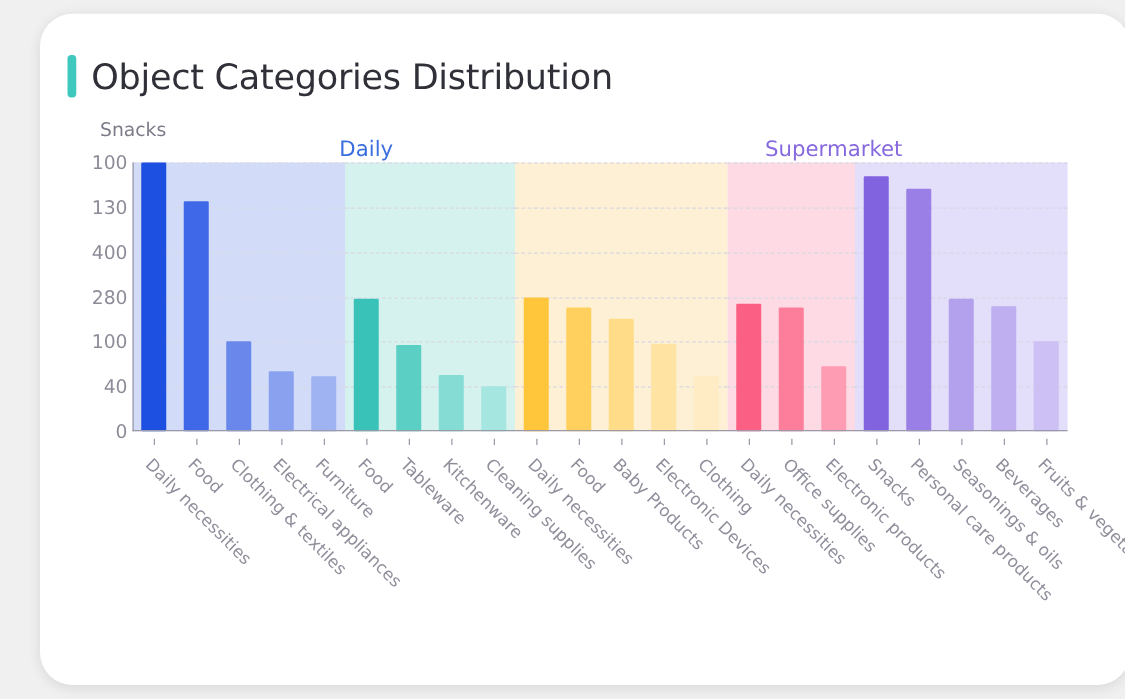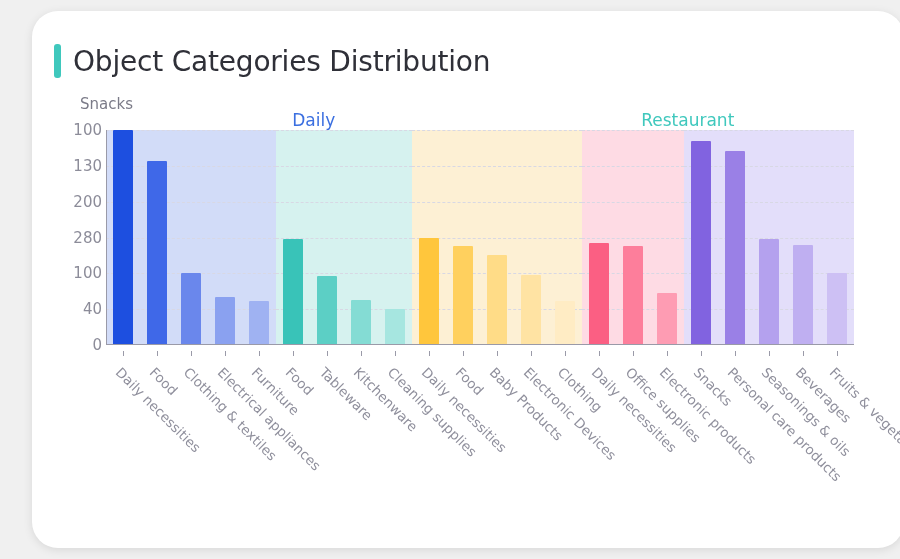--- a/index.html
+++ b/index.html
@@ -111,30 +111,30 @@
   <div id="title-row">
     <div id="title-accent" style="background: rgb(63, 200, 189);"></div>
     <div id="chart-title">Object Categories Distribution</div>
   </div>
 
   <div id="y-axis-title">Snacks</div>
 
   <div id="y-axis">
       <div class="y-tick" style="top: 0px;">100</div>
       <div class="y-tick" style="top: 35.8333px;">130</div>
-      <div class="y-tick" style="top: 71.6667px;">200</div>
+      <div class="y-tick" style="top: 71.6667px;">400</div>
       <div class="y-tick" style="top: 107.5px;">280</div>
       <div class="y-tick" style="top: 143.333px;">100</div>
       <div class="y-tick" style="top: 179.167px;">40</div>
       <div class="y-tick" style="top: 215px;">0</div>
     </div>
 
   <div id="group-labels">
       <div class="group-label" style="flex: 5 1 0%; color: rgb(59, 111, 224);">Daily</div>
-      <div class="group-label" style="flex: 4 1 0%; color: rgb(63, 200, 189);">Restaurant</div>
+      <div class="group-label" style="flex: 5 1 0%; color: rgb(134, 104, 223);">Supermarket</div>
     </div>
 
   <div id="plot">
     <div id="bands">
         <div class="band" style="flex: 5 1 0%; background: rgb(210, 220, 248);">
           <div class="gridline" style="top: 0px;"></div>
           <div class="gridline" style="top: 35.8333px;"></div>
           <div class="gridline" style="top: 71.6667px;"></div>
           <div class="gridline" style="top: 107.5px;"></div>
           <div class="gridline" style="top: 143.333px;"></div>

